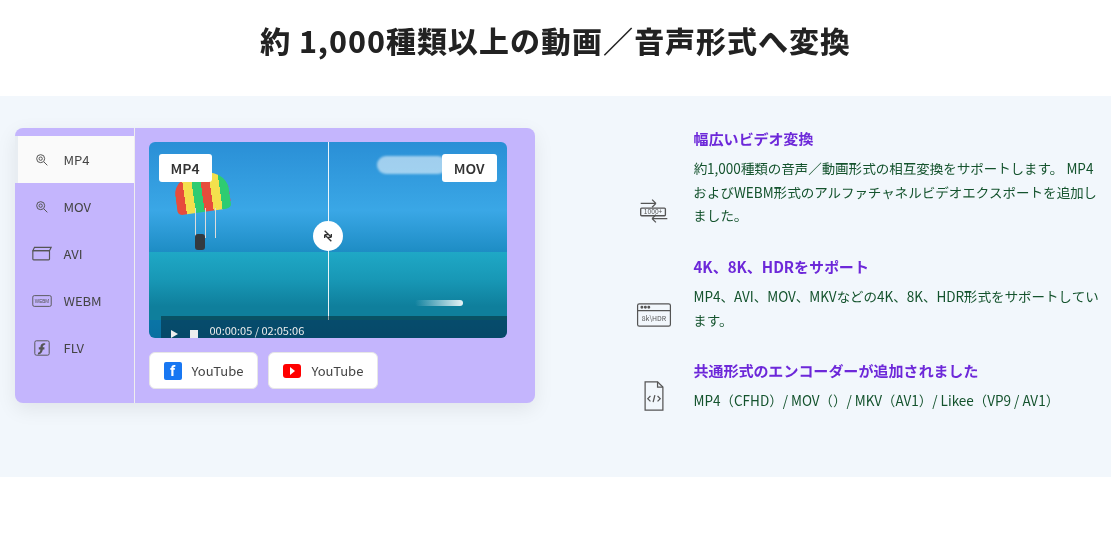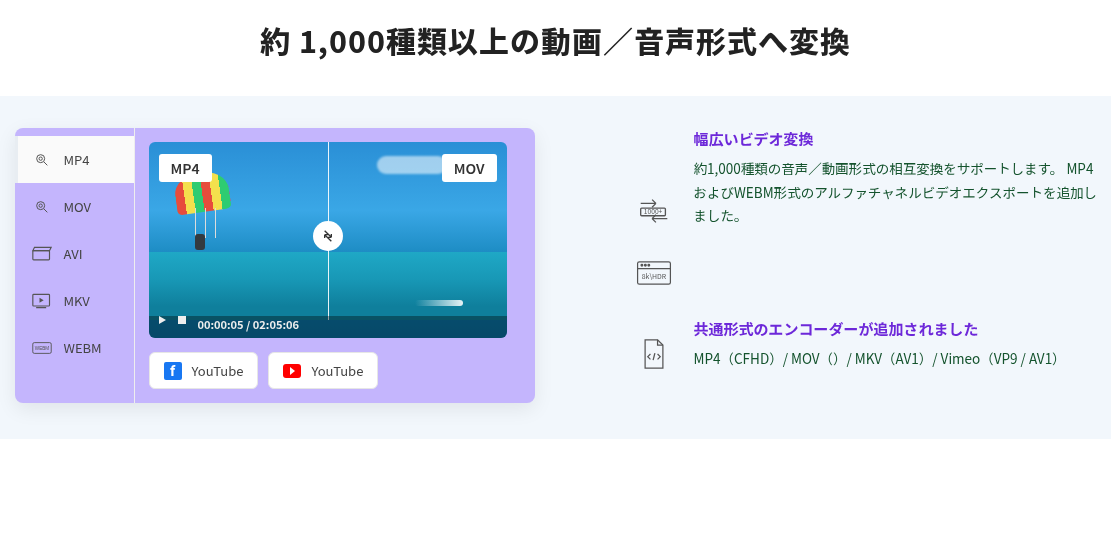--- a/index.html
+++ b/index.html
@@ -25,21 +25,21 @@
   .chute { position:absolute; left:26px; top:30px; }
   .chute .canopy { width:54px; height:40px; border-radius: 50% 50% 10% 10%; background: repeating-linear-gradient(90deg, #e74c3c 0 9px, #f4e04d 9px 18px, #2ecc71 18px 27px); transform: rotate(-8deg);}
   .chute .lines { position:absolute; left:20px; top:36px; width:1px; height:30px; background: #dcdcdc; box-shadow: 10px 0 0 #dcdcdc, 20px 0 0 #dcdcdc;}
   .chute .person { position:absolute; left:20px; top:62px; width:10px; height:16px; background:#333a3f; border-radius:3px;}
   .badge { position: absolute; top: 12px; background: #fff; padding: 4px 12px; font-size: 14px; font-weight: 600; border-radius: 3px; color:#333; }
   .badge-left { left: 10px; }
   .badge-right { right: 10px; }
   .splitline { position:absolute; left:50%; top:0; bottom:18px; width:1px; background: rgba(255,255,255,.9);}
   .swapbtn { position:absolute; left:50%; top:48%; transform:translate(-50%,-50%); width:30px; height:30px; border-radius:50%; background:#fff; display:flex; align-items:center; justify-content:center; }
   .swapbtn svg{width:16px;height:16px;}
-  .controls { position:absolute; left:0; right:0; bottom:0; height:22px; background: rgba(0,0,0,0.35); display:flex; align-items:flex-start; gap:12px; padding:0 10px; color:#eee; font-size:11px;font-weight:bold;}
+  .controls { position:absolute; left:12px; right:0; bottom:0; height:22px; background: rgba(0,0,0,0.35); display:flex; align-items:flex-end; gap:12px; padding:0 10px; color:#eee; font-size:11px;}
   .controls .tri{width:0;height:0;border-left:7px solid #eee;border-top:4px solid transparent;border-bottom:4px solid transparent;}
   .controls .sq{width:8px;height:8px;background:#eee;}
   .chips { display:flex; flex-wrap:wrap; gap:10px; margin-top:14px; width: 360px;}
   .chip { display:flex; align-items:center; gap:10px; border:1px solid #e6e6e6; border-radius:6px; padding:8px 14px; font-size:13px; color:#444; background:#fff; cursor:pointer;}
   .chip .ic{width:18px;height:18px;display:inline-flex;align-items:center;justify-content:center;}
   .ic-fb{background:#1877f2;border-radius:2px;color:#fff;font-weight:800;font-size:13px;line-height:18px;text-align:center;width:18px;height:18px;}
   .ic-yt{width:20px;height:14px;background:#ff0000;border-radius:3px;position:relative;}
   .ic-yt::after{content:"";position:absolute;left:7px;top:3px;border-left:5px solid #fff;border-top:4px solid transparent;border-bottom:4px solid transparent;}
   .ic-ig{width:18px;height:18px;border-radius:5px;background:linear-gradient(45deg,#fdc468,#df4996 50%,#4f5bd5);position:relative;}
   .ic-ig::after{content:"";position:absolute;left:4px;top:4px;width:8px;height:8px;border:1.5px solid #fff;border-radius:50%;}
@@ -90,41 +90,40 @@
         <div class="side-item">
           <span class="side-icon">
             <svg viewBox="0 0 24 16" fill="none" stroke="currentColor" stroke-width="1.4">
                 <rect x="1" y="4" width="20" height="11" rx="1"></rect>
                 <path d="M1 4 L3 0 L23 0 L21 4 Z"></path>
               </svg>
           </span>
           <span>AVI</span>
         </div>
 
-        <div class="side-item">
-          <span class="side-icon">
-            <svg viewBox="0 0 24 18" fill="none" stroke="currentColor" stroke-width="1.4">
-                <rect x="1" y="1" width="20" height="14" rx="1"></rect>
-                <path d="M9 5 L14 8 L9 11 Z" fill="currentColor" stroke="none"></path>
-                <line x1="5" y1="17" x2="17" y2="17"></line>
-              </svg>
-          </span>
-          <span>MKV</span>
-        </div>
 
         <div class="side-item">
           <span class="side-icon">
             <svg viewBox="0 0 26 16" fill="none" stroke="currentColor" stroke-width="1.2">
                 <rect x="1" y="1" width="24" height="14" rx="2"></rect>
                 <text x="13" y="11" text-anchor="middle" font-size="6" fill="currentColor" stroke="none" font-family="sans-serif">WEBM</text>
               </svg>
           </span>
           <span>WEBM</span>
         </div>
 
+        <div class="side-item">
+          <span class="side-icon">
+            <svg viewBox="0 0 20 20" fill="none" stroke="currentColor" stroke-width="1.2">
+                <rect x="1" y="1" width="18" height="18" rx="2"></rect>
+                <path d="M12 4 C8 4 8 9 8 9 L6 9 L6 12 L8 12 C8 12 8 16 5 16 L5 18 C10 18 11 13 11 12 L13 12 L13 9 L11 9 C11 9 11 6 14 6 L14 4 Z" fill="currentColor" stroke="none"></path>
+              </svg>
+          </span>
+          <span>FLV</span>
+        </div>
 
       </div>
 
       <div class="preview-col">
         <div class="preview">
           <div class="sky-cloud"></div>
           <div class="horizon"></div>
           <div class="sea"></div>
           <div class="chute">
             <div class="canopy"></div>
@@ -190,33 +189,37 @@
         <div class="ficon">
           <svg viewBox="0 0 44 32" fill="none" stroke="#555" stroke-width="1.4">
             <rect x="3" y="3" width="38" height="26" rx="2"></rect>
             <line x1="3" y1="11" x2="41" y2="11"></line>
             <circle cx="8" cy="7" r="1" fill="#555"></circle>
               <circle cx="12" cy="7" r="1" fill="#555"></circle>
               <circle cx="16" cy="7" r="1" fill="#555"></circle>
             <text x="22" y="23" text-anchor="middle" font-size="8" fill="#555" stroke="none">8k\HDR</text>
           </svg>
         </div>
+        <div>
+          <h3>4K、8K、HDRをサポート</h3>
+          <p>MP4、AVI、MOV、MKVなどの4K、8K、HDR形式をサポートしています。</p>
+        </div>
       </div>
 
       <div class="feat">
         <div class="ficon">
           <svg viewBox="0 0 32 36" fill="none" stroke="#555" stroke-width="1.4">
             <path d="M6 2 L20 2 L26 8 L26 34 L6 34 Z"></path>
             <path d="M20 2 L20 8 L26 8"></path>
             <path d="M12 18 L9 21 L12 24"></path>
               <path d="M20 18 L23 21 L20 24"></path>
               <line x1="17" y1="17" x2="15" y2="25"></line>
           </svg>
         </div>
         <div>
           <h3>共通形式のエンコーダーが追加されました</h3>
-          <p>MP4（CFHD）/ MOV（）/ MKV（AV1）/ Vimeo（VP9 / AV1）</p>
+          <p>MP4（CFHD）/ MOV（）/ MKV（AV1）/ Likee（VP9 / AV1）</p>
         </div>
       </div>
 
     </div>
   </div>
 </div>
 
 </body></html>

